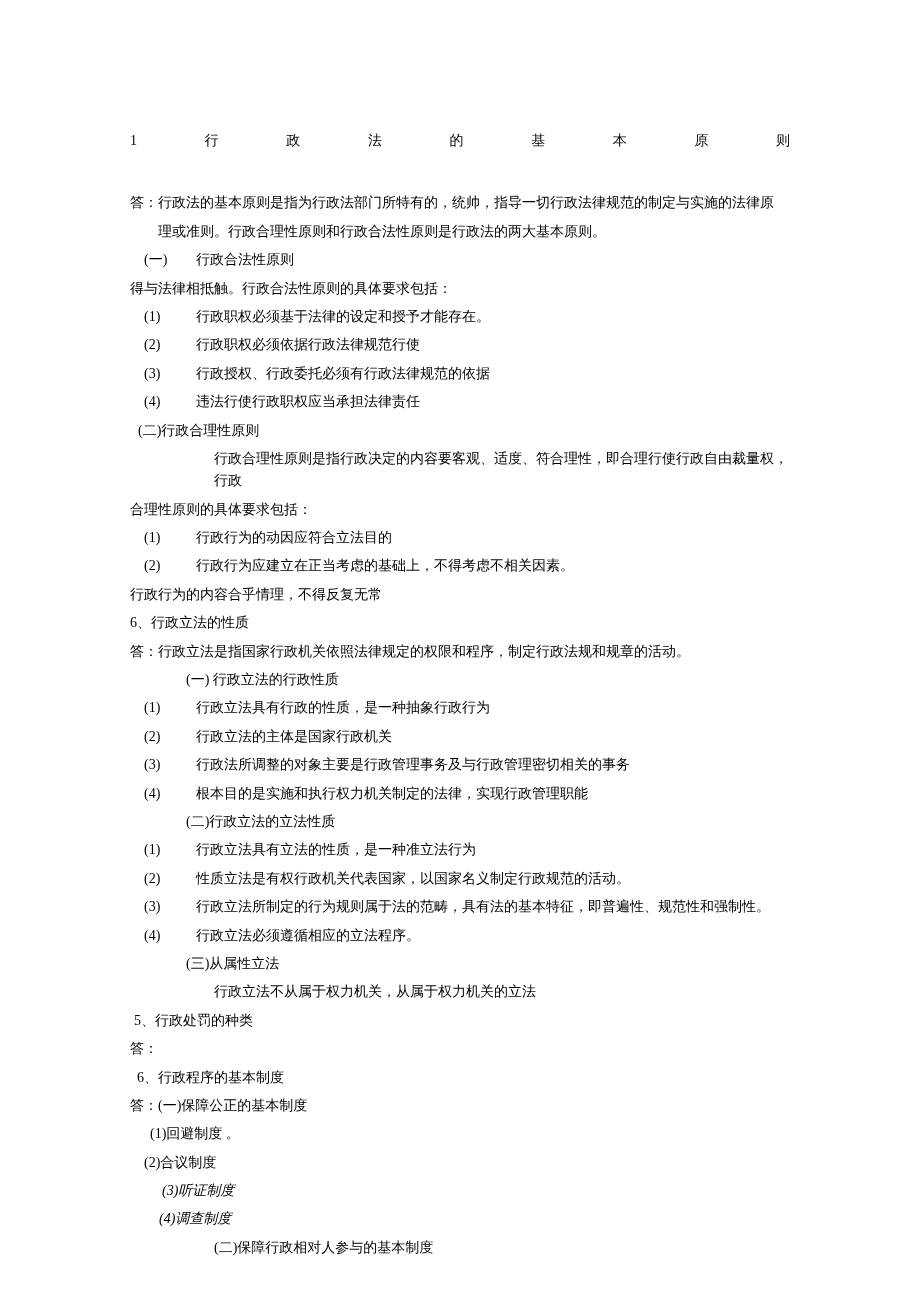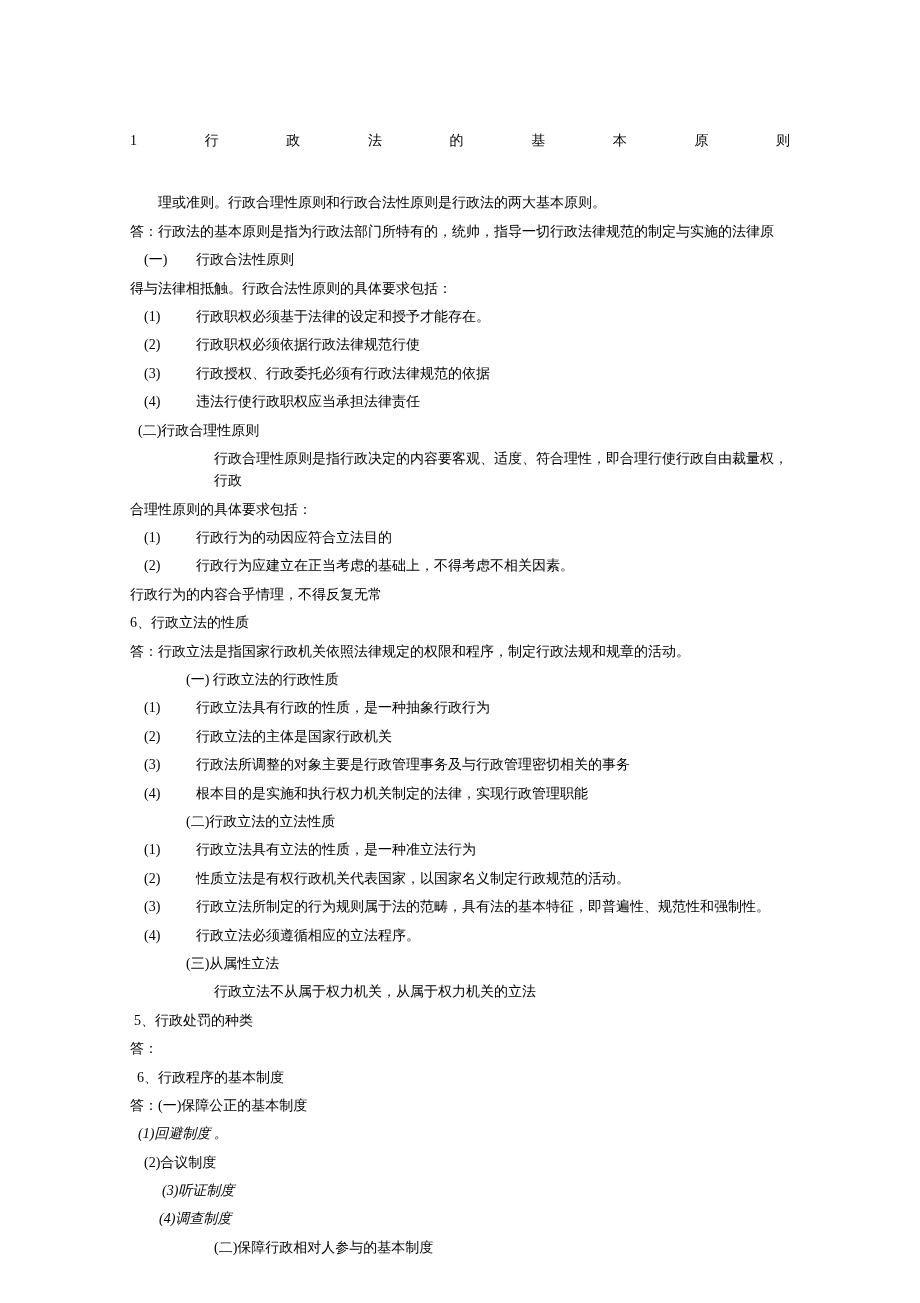--- a/index.html
+++ b/index.html
@@ -51,24 +51,24 @@
     <span>政</span>
     <span>法</span>
     <span>的</span>
     <span>基</span>
     <span>本</span>
     <span>原</span>
     <span>则</span>
   </div>
 
   <div class="answer-block">
-    <div class="line indent1">理或准则。行政合理性原则和行政合法性原则是行政法的两大基本原则。</div>
     <div class="line">
       <span>答：</span><span>行政法的基本原则是指为行政法部门所特有的，统帅，指导一切行政法律规范的制定与实施的法律原</span>
     </div>
+    <div class="line indent1">理或准则。行政合理性原则和行政合法性原则是行政法的两大基本原则。</div>
 
     <div class="num-item">
       <span class="n">(一)</span>
       <span class="t">行政合法性原则</span>
     </div>
     <div class="line">得与法律相抵触。行政合法性原则的具体要求包括：</div>
 
     <div class="num-item">
         <span class="n">(1)</span>
         <span class="t">行政职权必须基于法律的设定和授予才能存在。</span>
@@ -138,19 +138,19 @@
       <span class="t">行政立法必须遵循相应的立法程序。</span>
     </div>
   <div class="line indent2">(三)从属性立法</div>
   <div class="line indent3">行政立法不从属于权力机关，从属于权力机关的立法</div>
 
   <div class="line" style="margin-left:4px;">5、行政处罚的种类</div>
   <div class="line">答：</div>
 
   <div class="line" style="margin-left:7px;">6、行政程序的基本制度</div>
   <div class="line">答：(一)保障公正的基本制度</div>
-  <div class="line" style="margin-left:8px;font-style:italic;">(1)回避制度 。</div>
+  <div class="line" style="margin-left:20px;">(1)回避制度 。</div>
   <div class="line" style="margin-left:14px;">(2)合议制度</div>
   <div class="line" style="margin-left:32px;font-style:italic;">(3)听证制度</div>
   <div class="line" style="margin-left:29px;font-style:italic;">(4)调查制度</div>
   <div class="line indent3">(二)保障行政相对人参与的基本制度</div>
 
 </div>
 
 </body></html>

